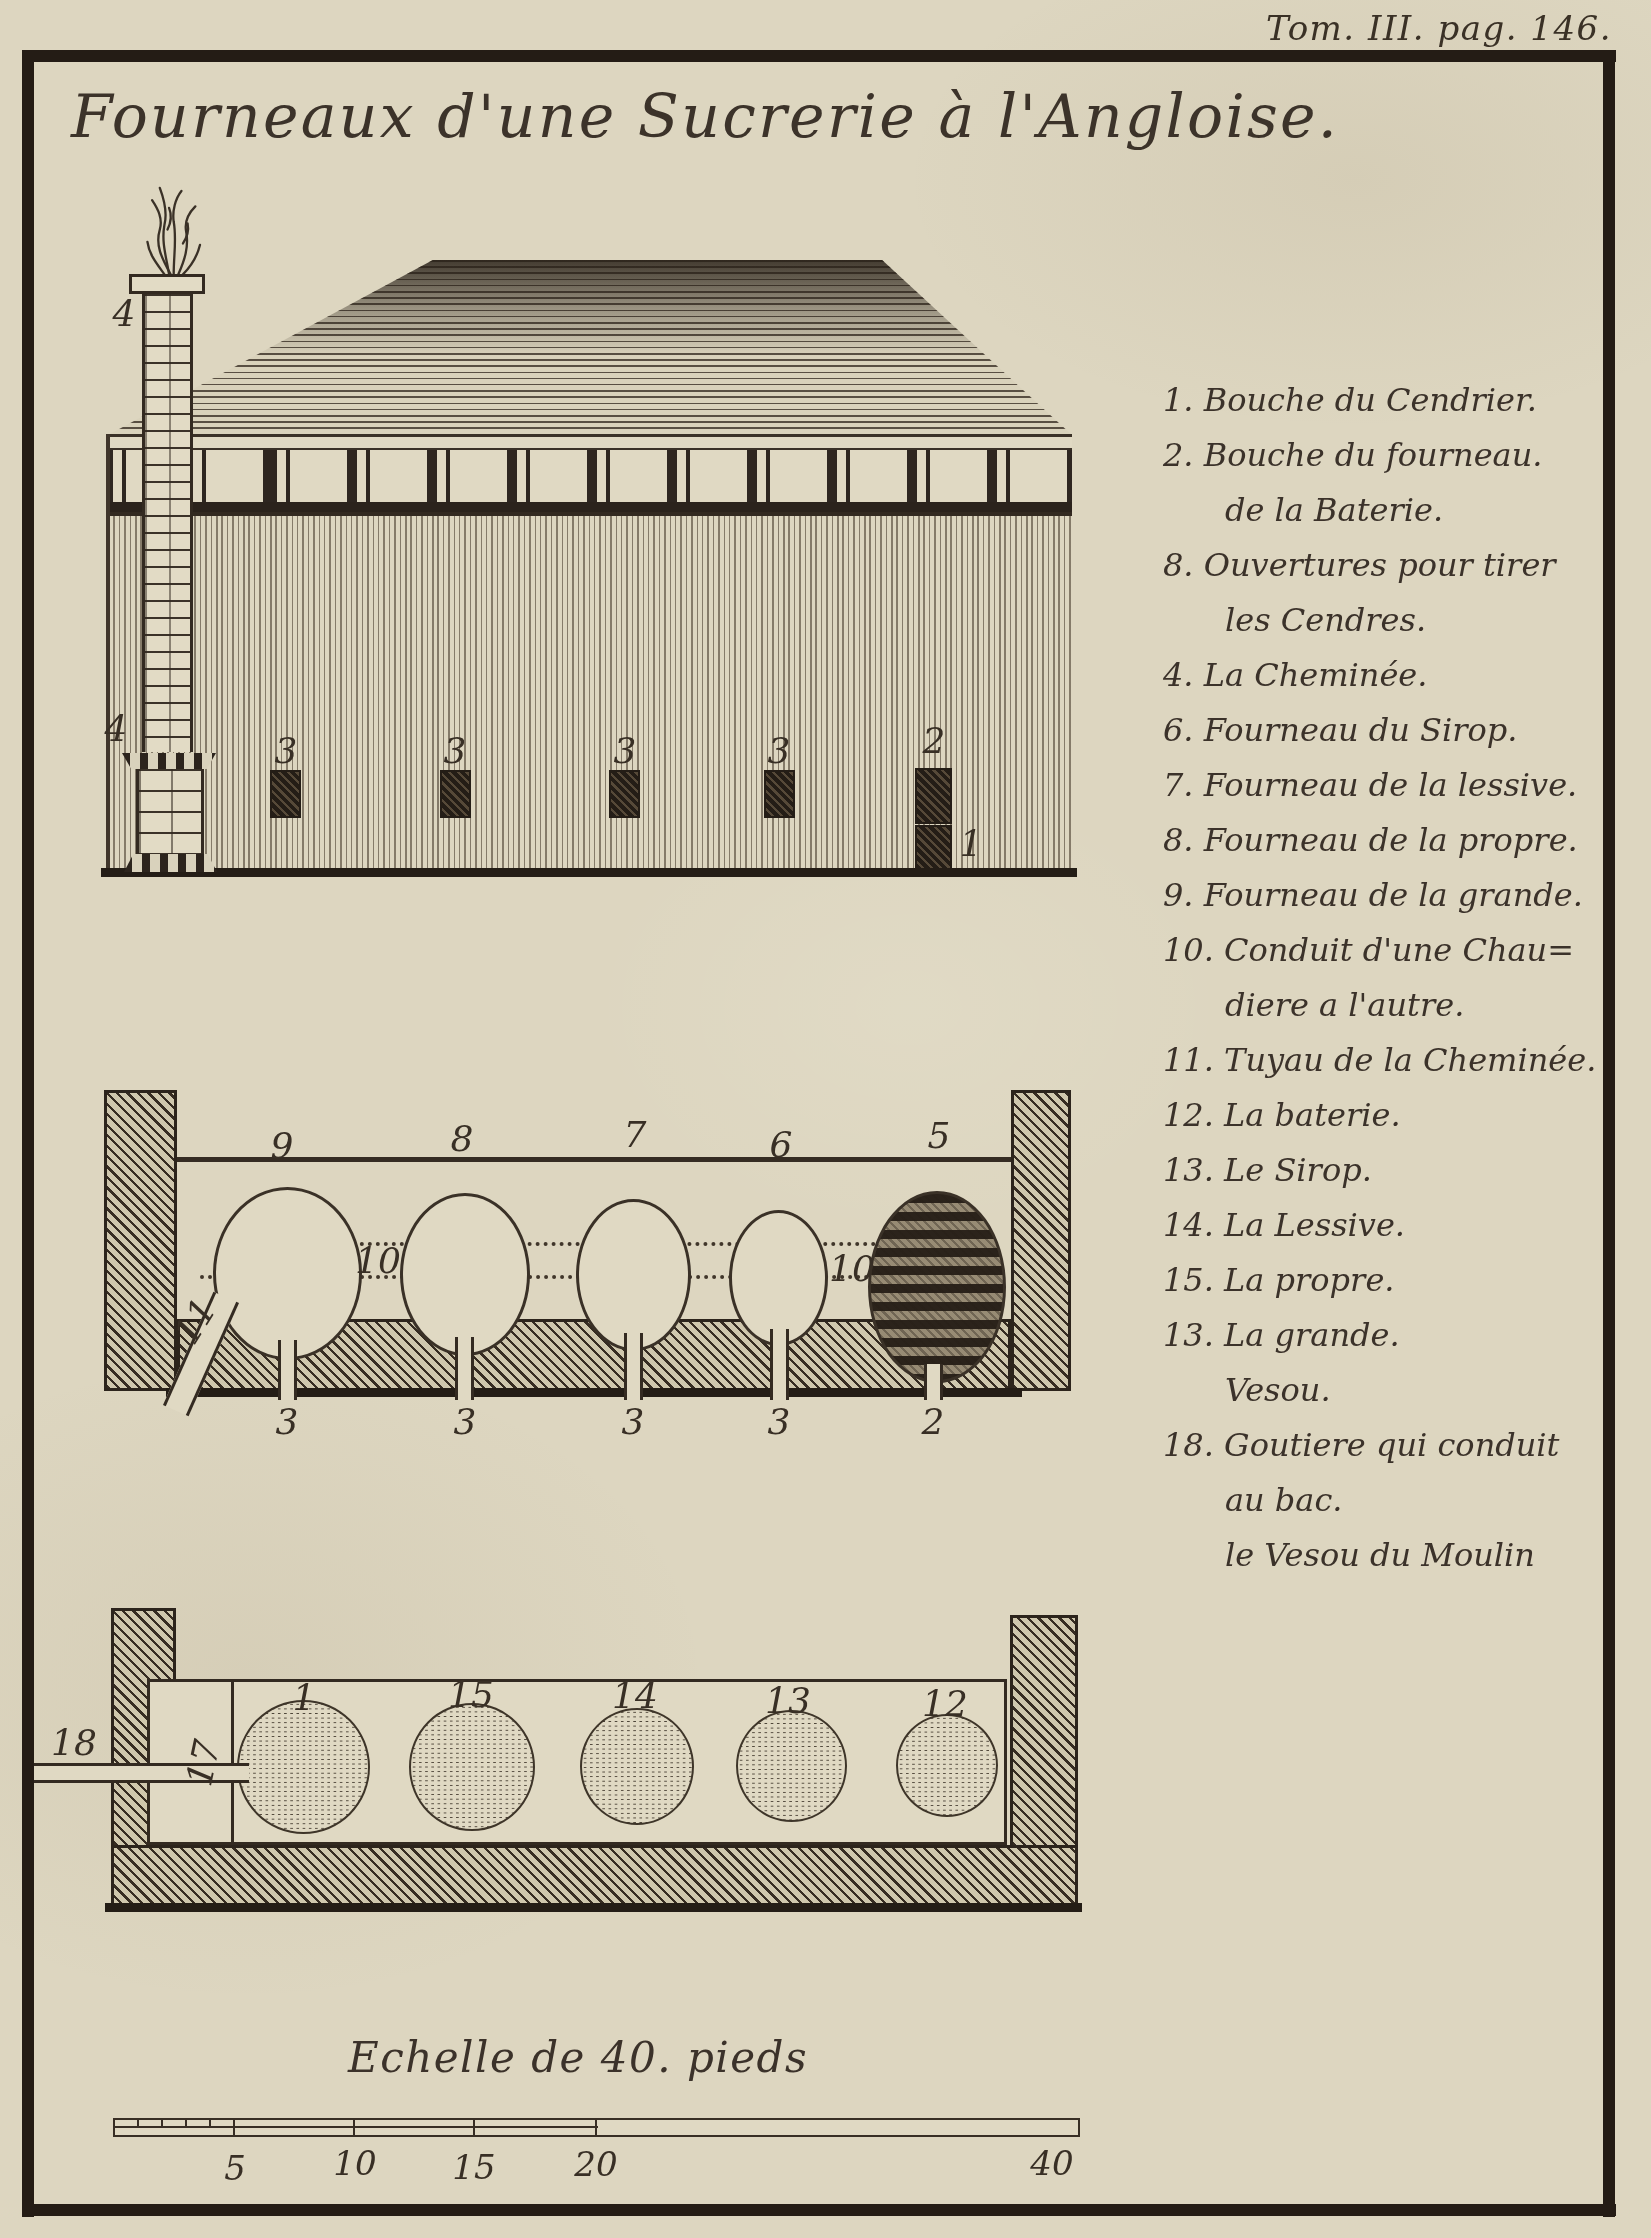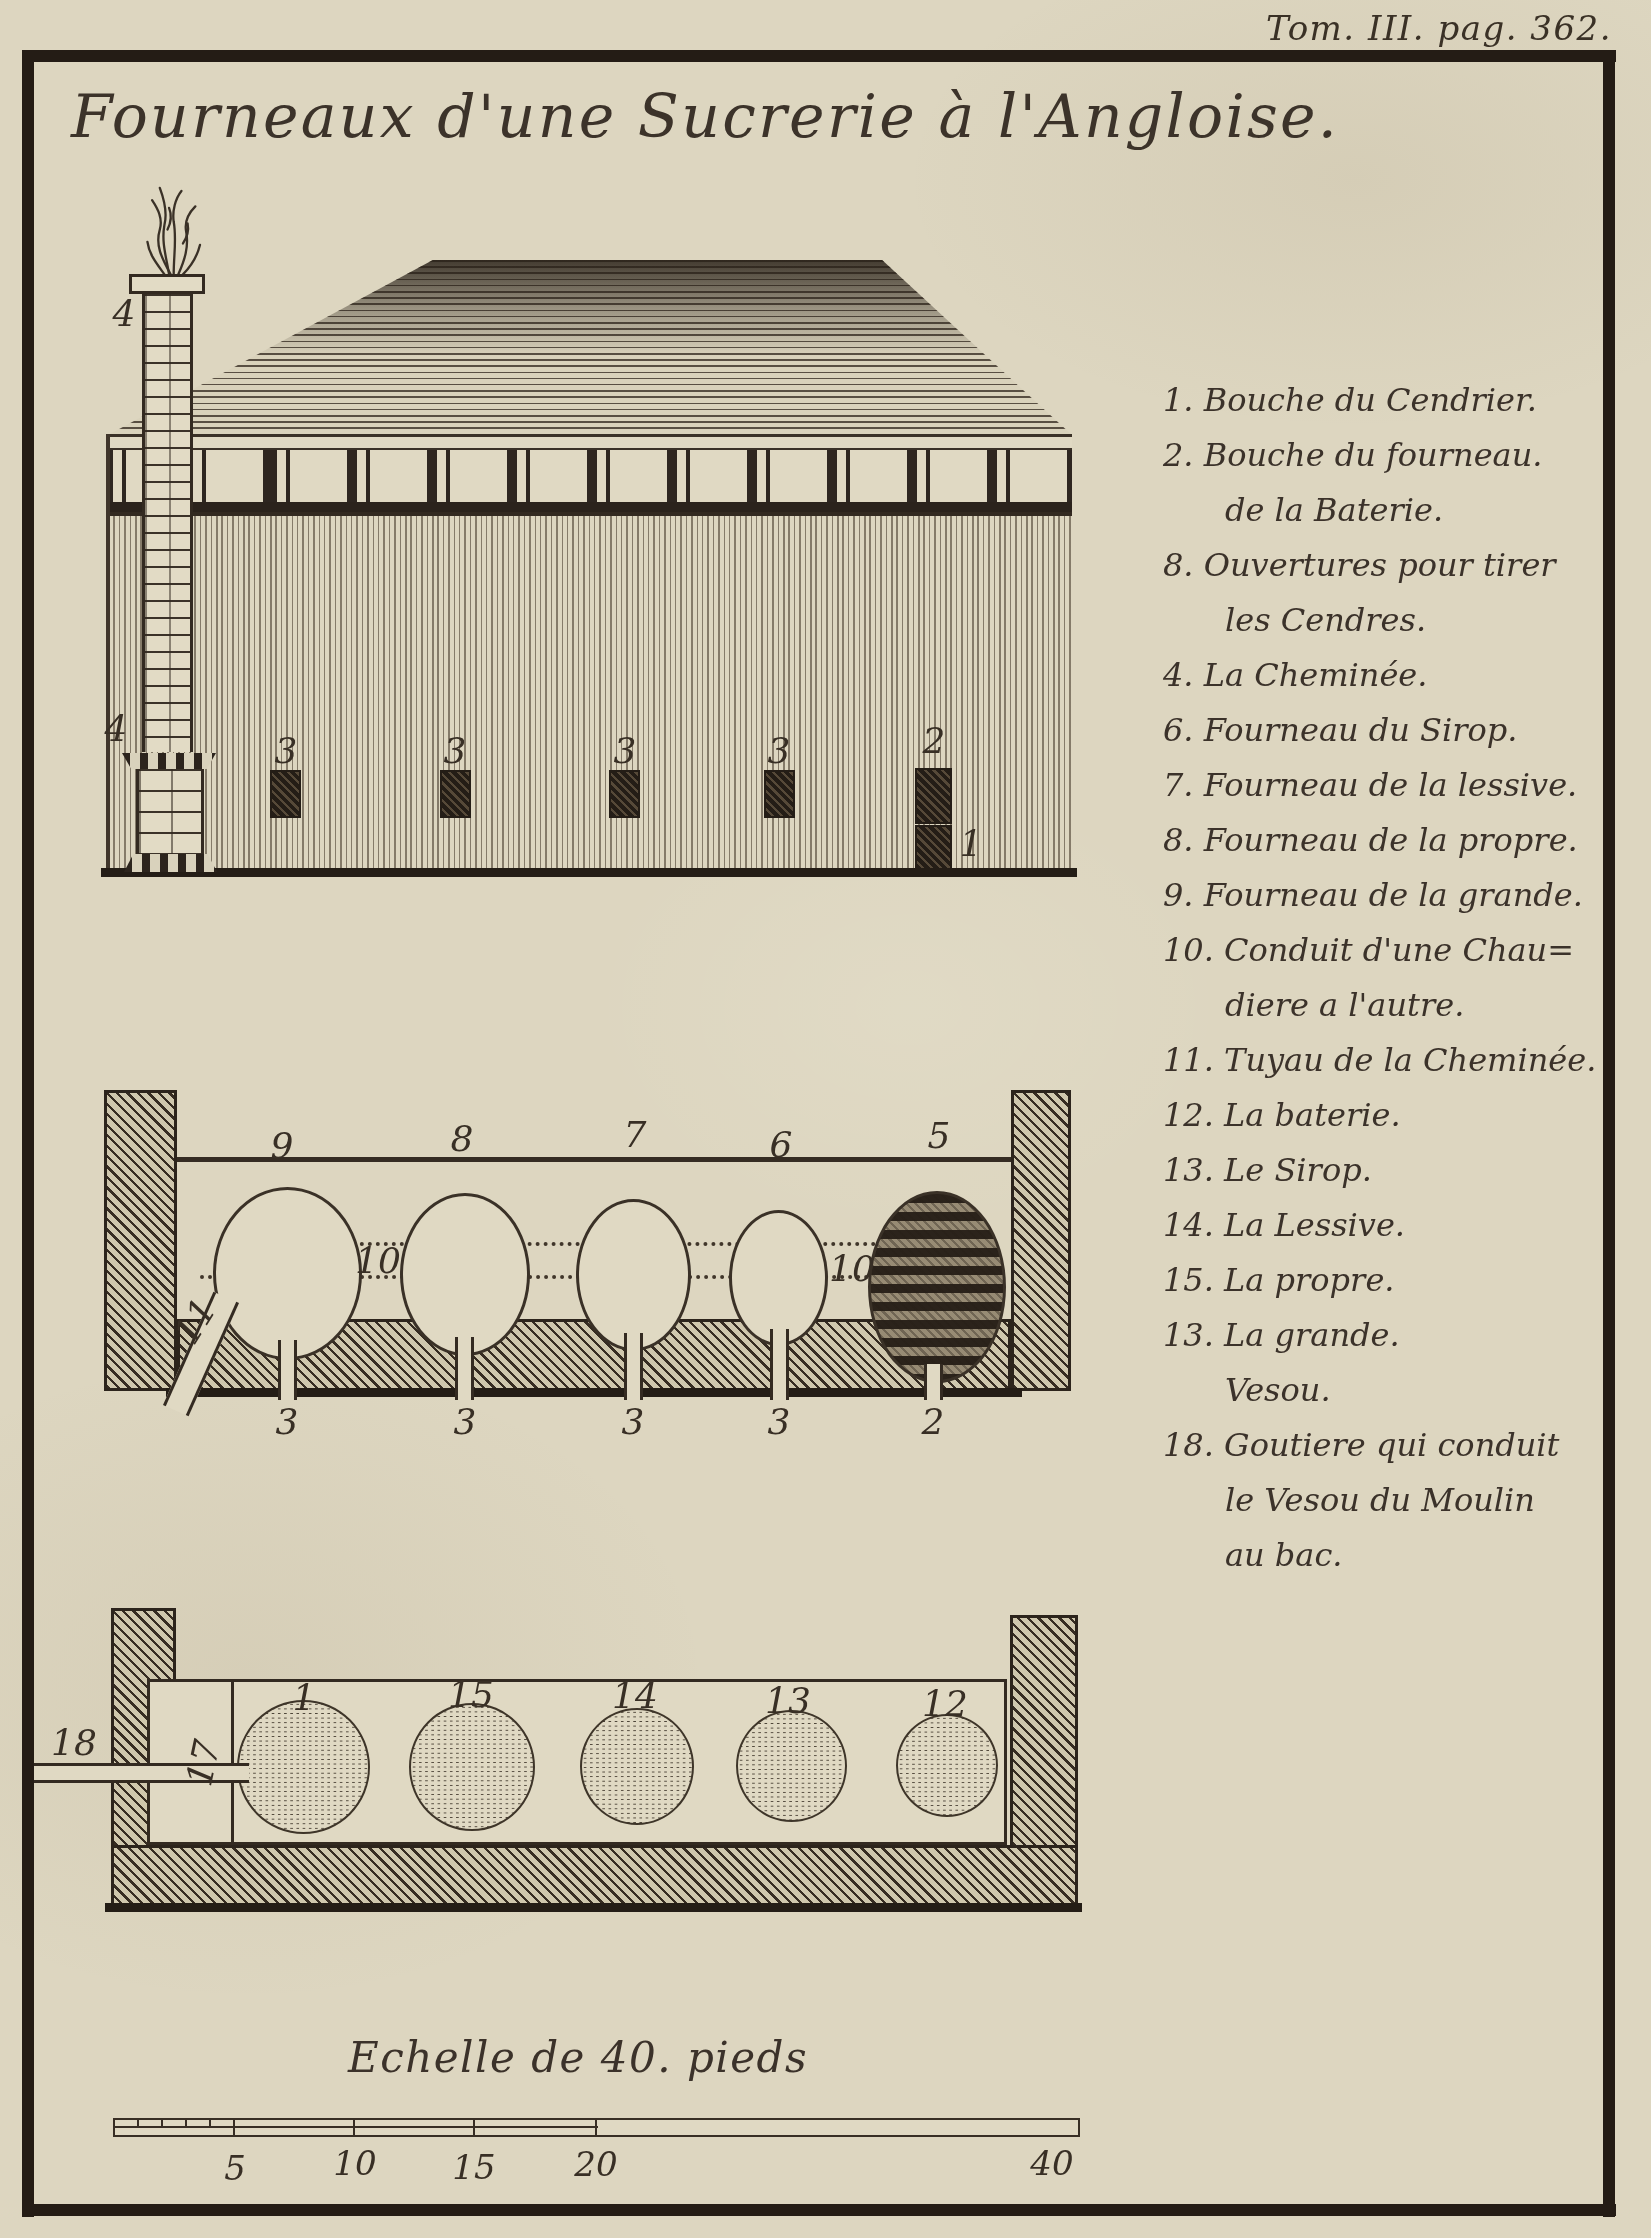--- a/index.html
+++ b/index.html
@@ -102,21 +102,21 @@
   #scale-bar{left:113px;top:2118px;width:967px;height:18.6px;border:2.7px solid #382f25;box-sizing:border-box;background:#e0d9c3;z-index:3;}
   .tick{position:absolute;top:2118px;width:2.3px;height:18.6px;background:#382f25;z-index:4;}
   .subtick{position:absolute;top:2118px;width:1.9px;height:10px;background:#382f25;z-index:4;}
   #scale-mid{left:113px;top:2126px;width:485px;height:2.3px;background:#382f25;z-index:4;}
 </style>
 </head>
 <body>
 
 <div id="plate">
 
-  <div id="page-ref" class="abs">Tom. III. pag. 362.</div>
+  <div id="page-ref" class="abs">Tom. III. pag. 146.</div>
 
   <div class="abs frame" style="left:22px;top:50px;width:1594px;height:12.4px;"></div>
   <div class="abs frame" style="left:22px;top:50px;width:12.4px;height:2167px;"></div>
   <div class="abs frame" style="left:1603px;top:50px;width:12.4px;height:2167px;"></div>
   <div class="abs frame" style="left:22px;top:2204px;width:1594px;height:12.4px;"></div>
 
   <div id="plate-title" class="abs">Fourneaux d'une Sucrerie à l'Angloise.</div>
 
   <div>
     <div id="roof" class="abs"></div>
@@ -299,19 +299,19 @@
         <div class="legend-line">15. La propre.</div>
       </div>
       <div class="legend-item">
         <div class="legend-line">13. La grande.</div>
       </div>
       <div class="legend-item">
         <div class="legend-line cont">Vesou.</div>
       </div>
       <div class="legend-item">
         <div class="legend-line">18. Goutiere qui conduit</div>
+        <div class="legend-line cont">au bac.</div>
         <div class="legend-line cont">le Vesou du Moulin</div>
-        <div class="legend-line cont">au bac.</div>
       </div>
     </div>
 
 </div>
 
 
 </body></html>

